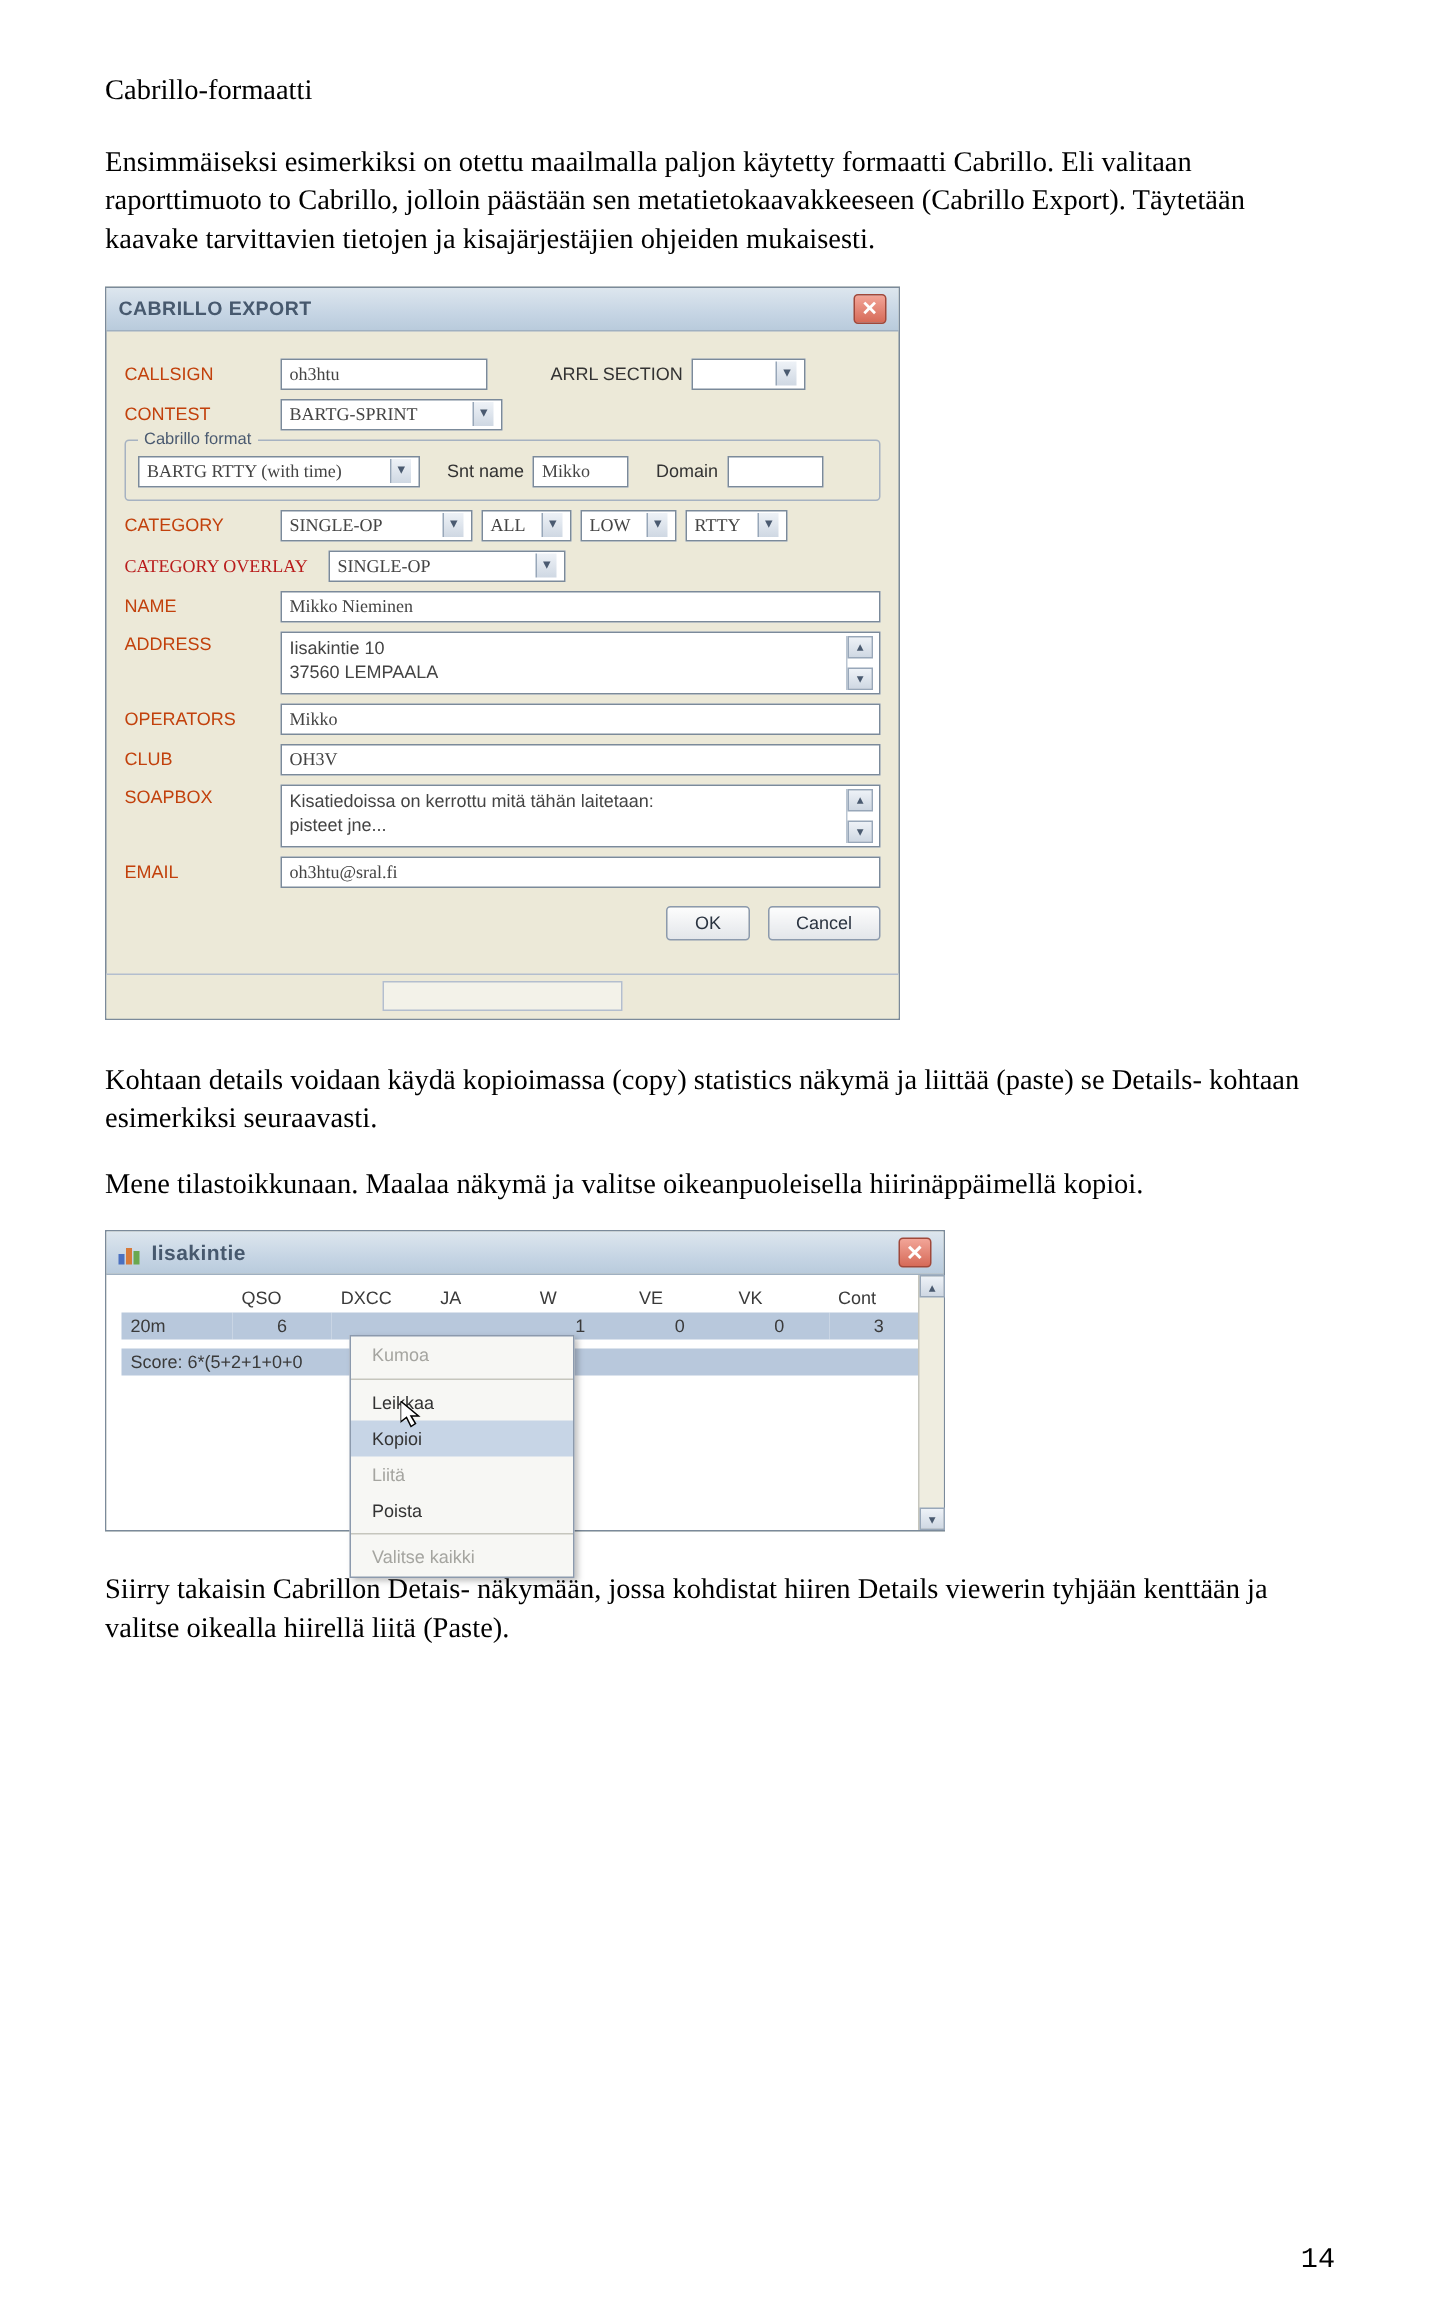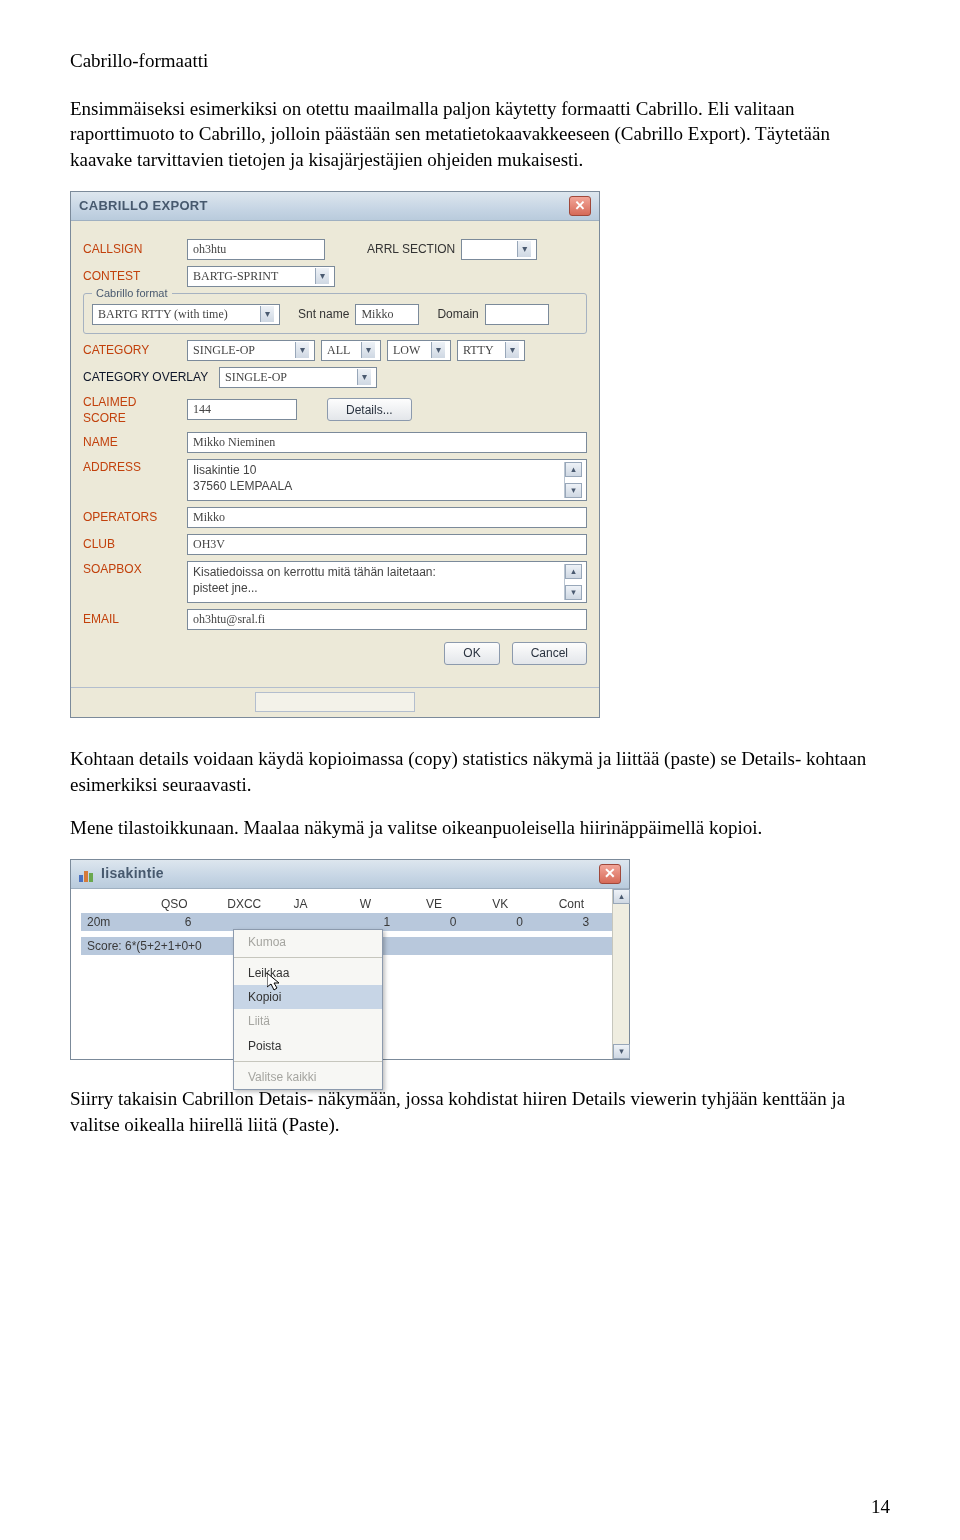--- a/index.html
+++ b/index.html
@@ -40,21 +40,21 @@
     width: 22px; height: 20px;
     background: linear-gradient(#f2a598,#d66a58);
     border: 1px solid #a0483a;
     border-radius: 3px;
     display: flex; align-items: center; justify-content: center;
     color: #fff; font-weight: bold;
   }
   .form-body { padding: 12px 12px 16px 12px; }
   .row { display: flex; align-items: center; margin: 6px 0; gap: 6px; }
   .label { width: 98px; color: #c2410c; font-size: 12px; }
-  .label-wide { width: 130px; color:#0f172a; font-size:12px;}
+  .label-wide { width: 130px; color:#b91c1c; font-size:12px;font-family:Liberation Serif, serif;}
   .field {
     background: #fff;
     border: 1px solid #7b8a9a;
     height: 21px;
     padding: 1px 5px;
     font-family: Liberation Serif, serif;
     font-size: 12px;
     color: #444;
     flex: 0 0 auto;
   }
@@ -175,21 +175,21 @@
     position:absolute;
     left:196px;top:84px;
     width:16px;height:20px;z-index:6;
   }
   .cursor svg{display:block;}
   .sscroll{
     position:absolute;right:0;top:0;bottom:0;width:17px;
     background:#efede0;border-left:1px solid #c6c6bd;
     display:flex;flex-direction:column;justify-content:space-between;
   }
-  .page-num{position:absolute;bottom:20px;right:70px;font-family:Liberation Serif, serif;font-size:19px;}
+  .page-num{position:absolute;bottom:20px;right:70px;font-family:Liberation Mono, monospace;font-size:19px;}
 </style>
 </head>
 <body>
 
 <div class="heading">Cabrillo-formaatti</div>
 
 <p class="para">Ensimmäiseksi esimerkiksi on otettu maailmalla paljon käytetty formaatti Cabrillo. Eli valitaan raporttimuoto to Cabrillo, jolloin päästään sen metatietokaavakkeeseen (Cabrillo Export). Täytetään kaavake tarvittavien tietojen ja kisajärjestäjien ohjeiden mukaisesti.</p>
 
 <div class="dialog">
   <div class="titlebar">
@@ -254,26 +254,20 @@
     </div>
 
     <div class="row">
       <div class="label-wide">CATEGORY OVERLAY</div>
       <div class="field select" style="width:158px">
         <span>SINGLE-OP</span>
           <div class="arrow">▾</div>
       </div>
     </div>
 
-    <div class="row">
-      <div class="label">CLAIMED SCORE</div>
-      <div class="field" style="width:110px">144</div>
-      <div style="width:18px"></div>
-      <div class="btn">Details...</div>
-    </div>
 
     <div class="row">
       <div class="label">NAME</div>
       <div class="field" style="flex:1">Mikko Nieminen</div>
     </div>
 
     <div class="row" style="align-items:flex-start">
       <div class="label">ADDRESS</div>
       <div class="textarea" style="flex:1;height:42px">
         <div class="tcontent" style="white-space:pre-line">Iisakintie 10

